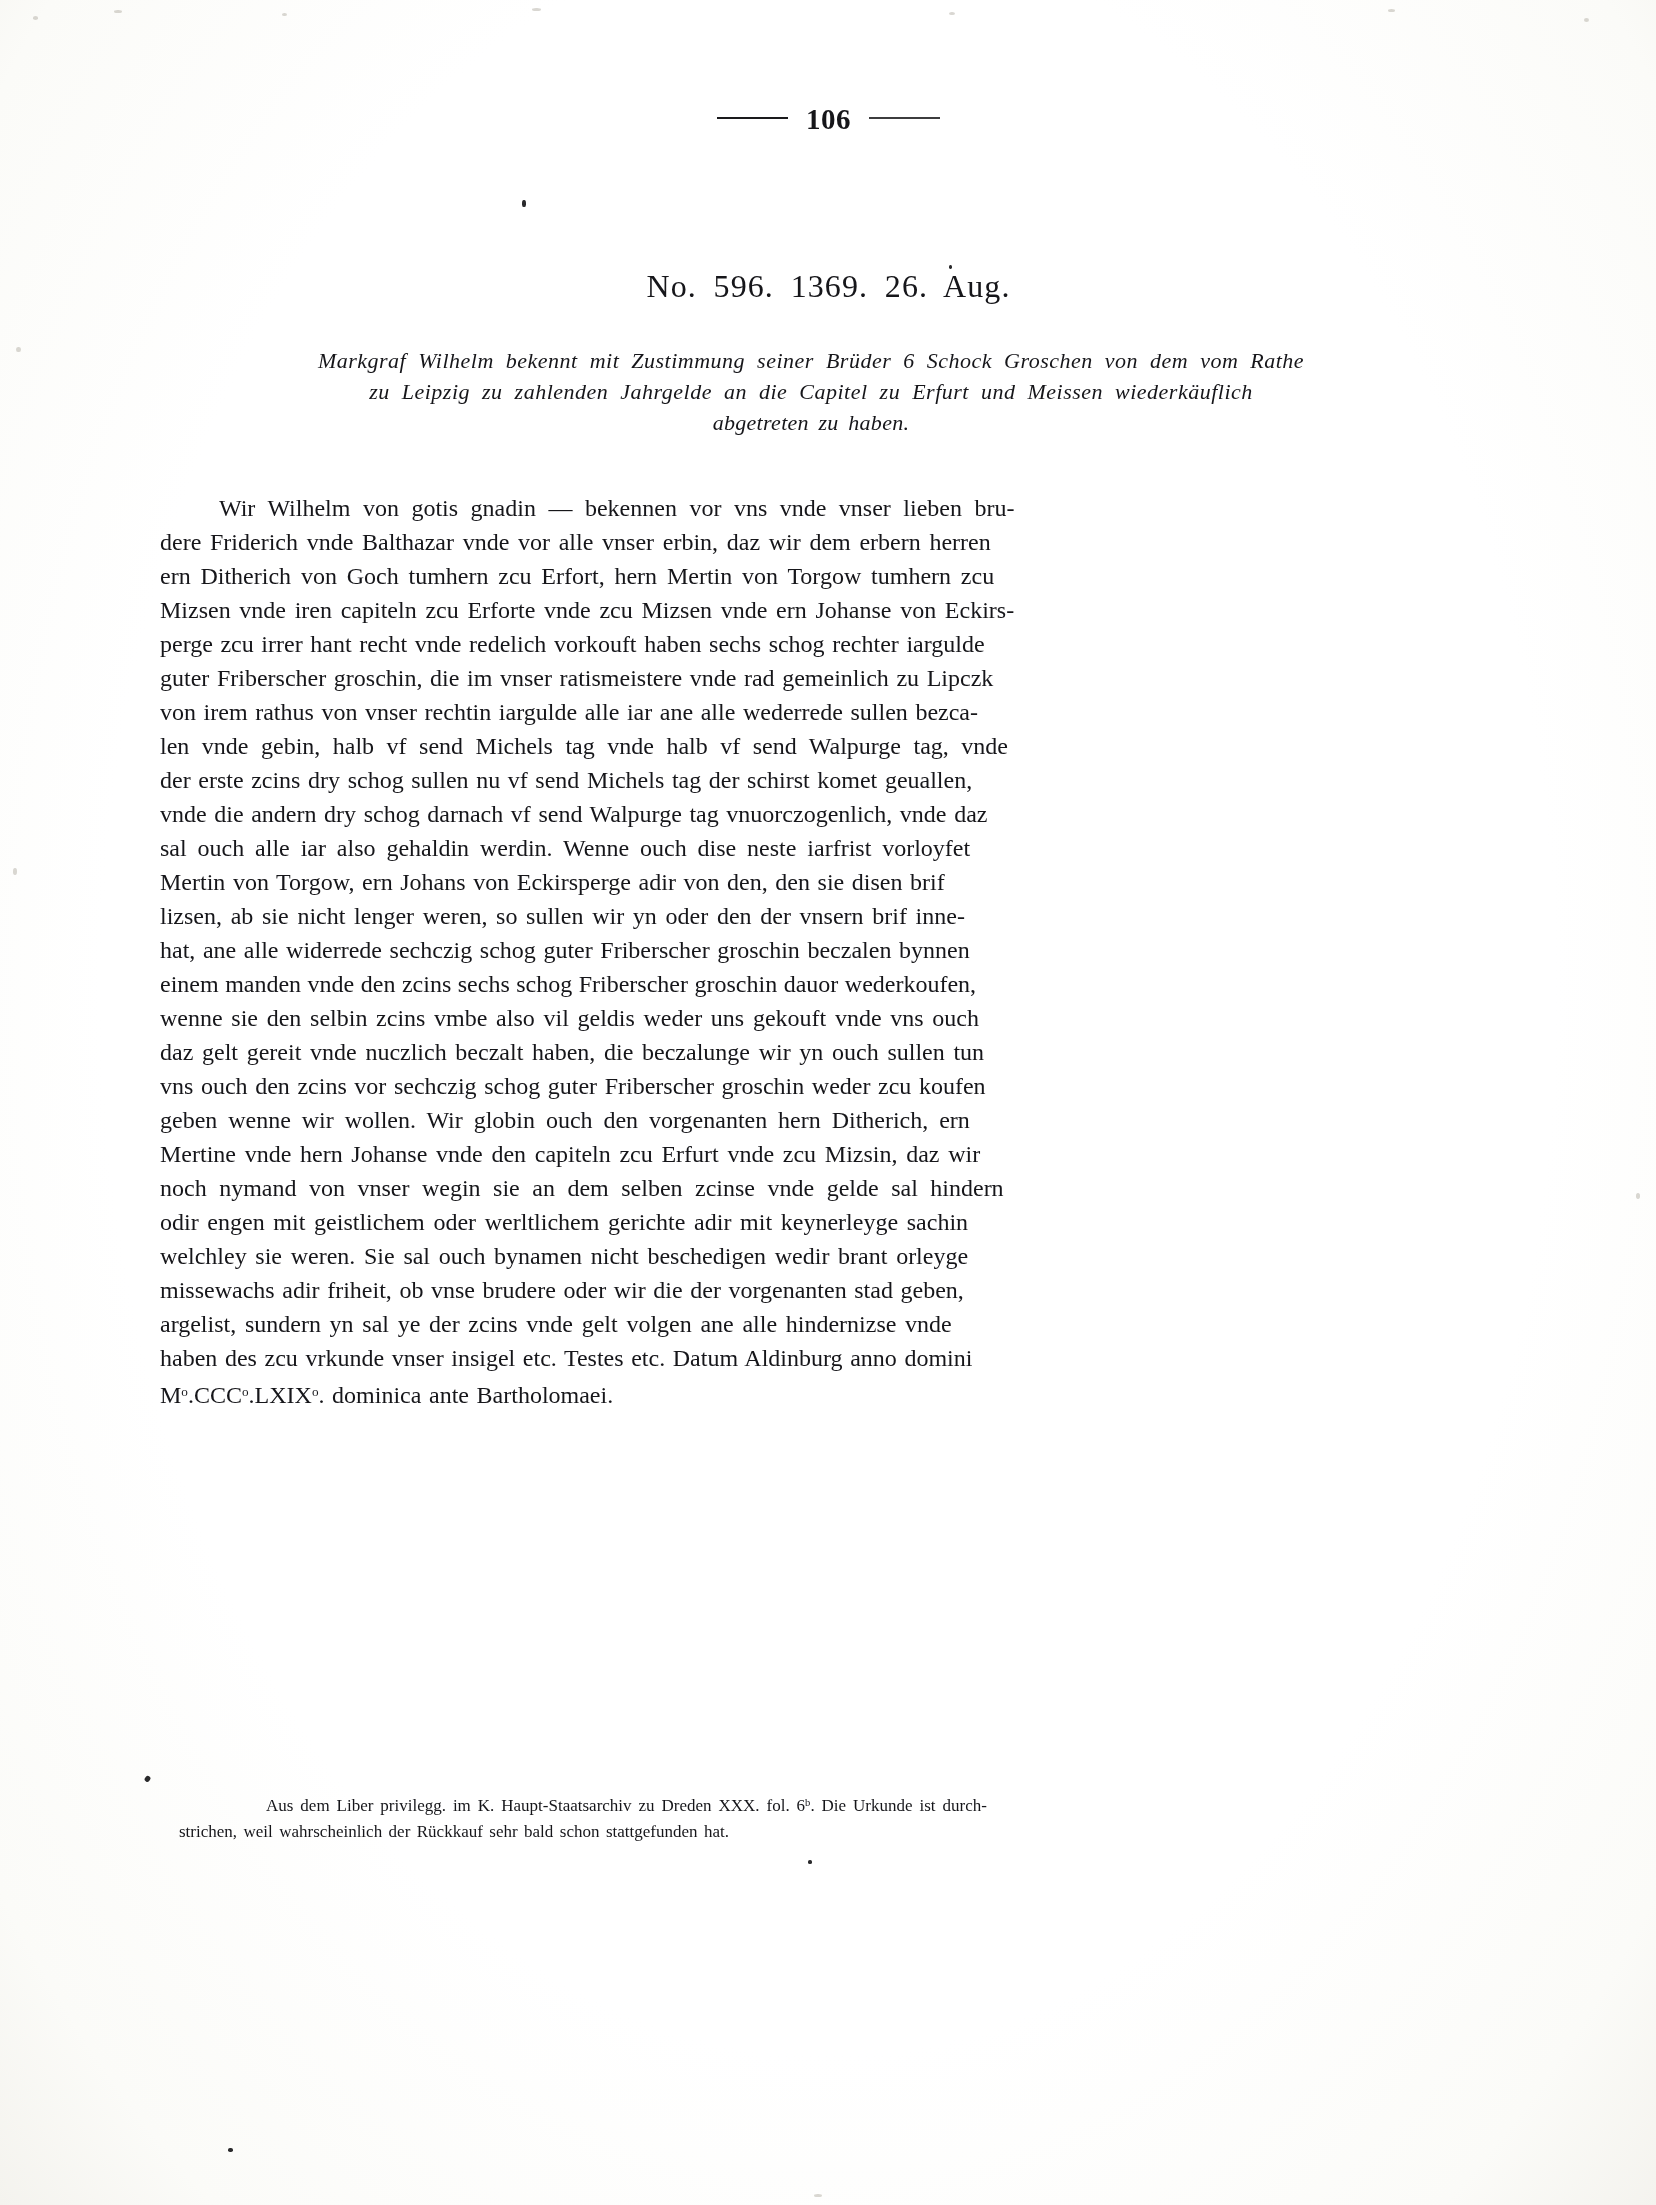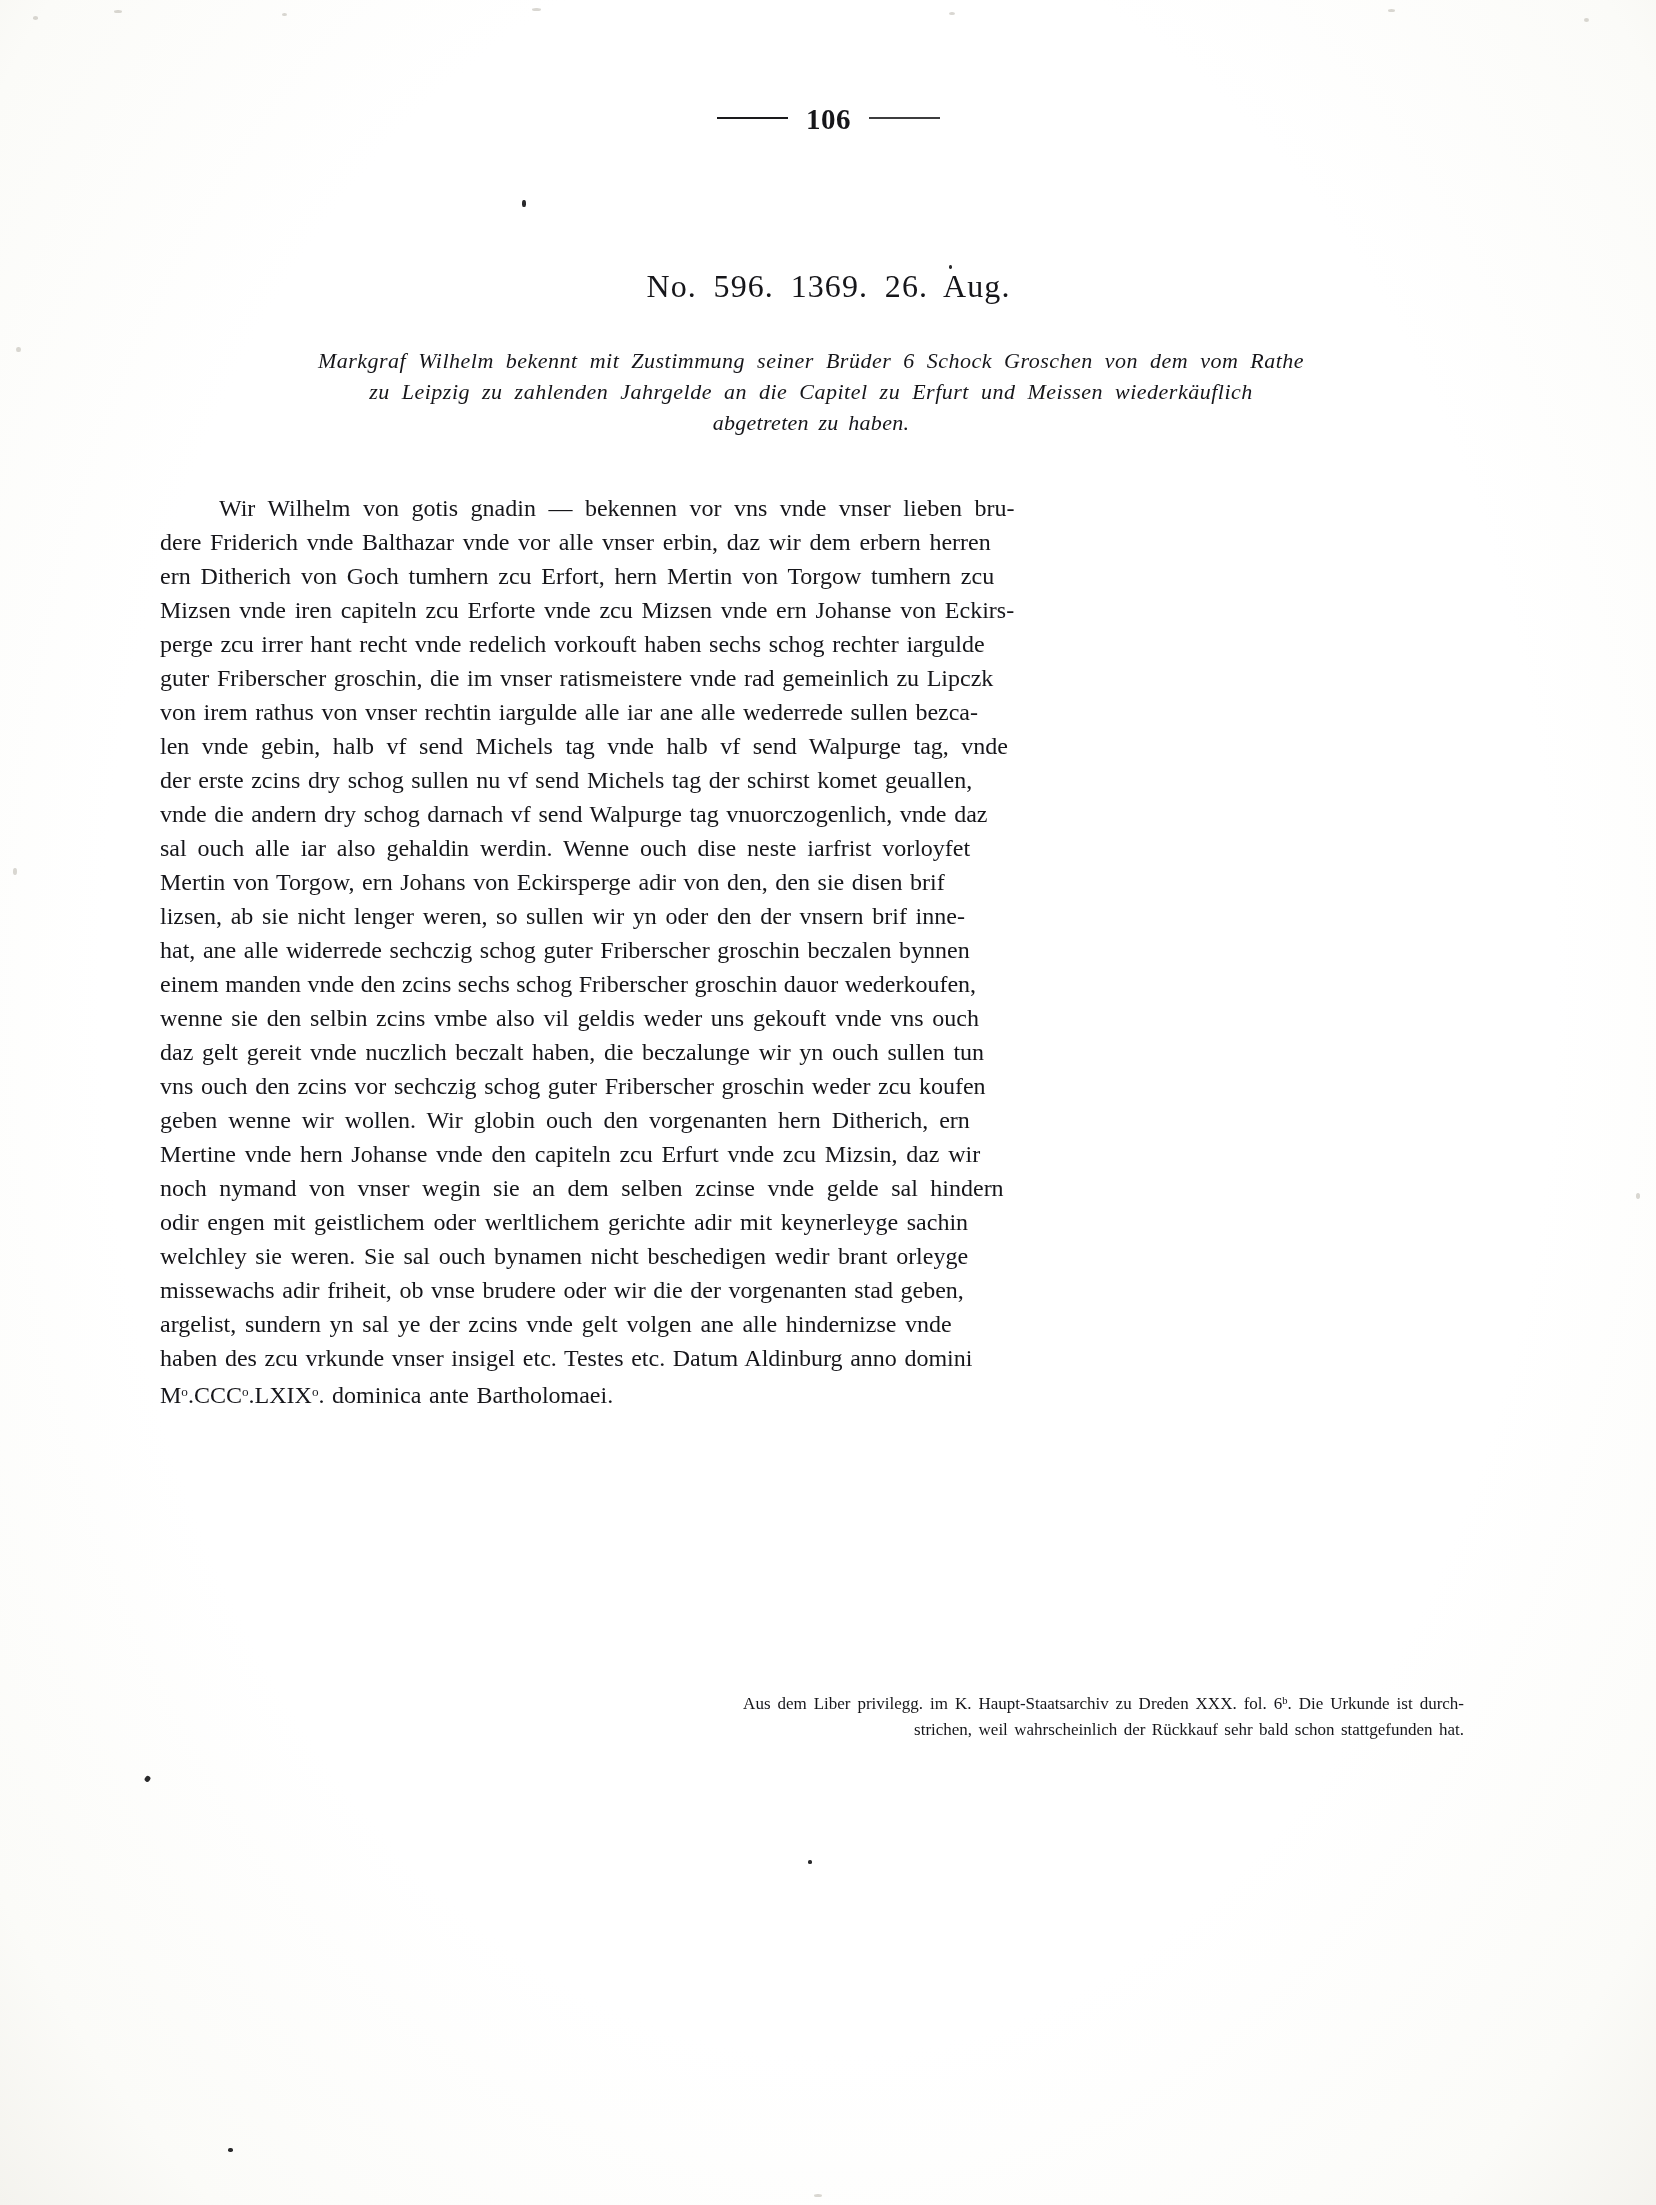--- a/index.html
+++ b/index.html
@@ -116,26 +116,25 @@
 
   sup.ord {
     font-size: .55em;
     vertical-align: .52em;
     letter-spacing: 0;
   }
 
   
   .source-note {
     position: absolute;
-    top: 1688px;
+    top: 1790px;
     left: 179px;
     width: 1285px;
     font-size: 17px;
     line-height: 25.5px;
-    text-align: right;
   }
   .source-note .ln { display: block; white-space: nowrap; }
   .source-note .ln.f1 { padding-left: 87px; word-spacing: 2.7px; }
   .source-note .ln.f2 { word-spacing: 2.2px; }
   .source-note sup {
     font-size: .62em;
     vertical-align: .5em;
   }
 
   

